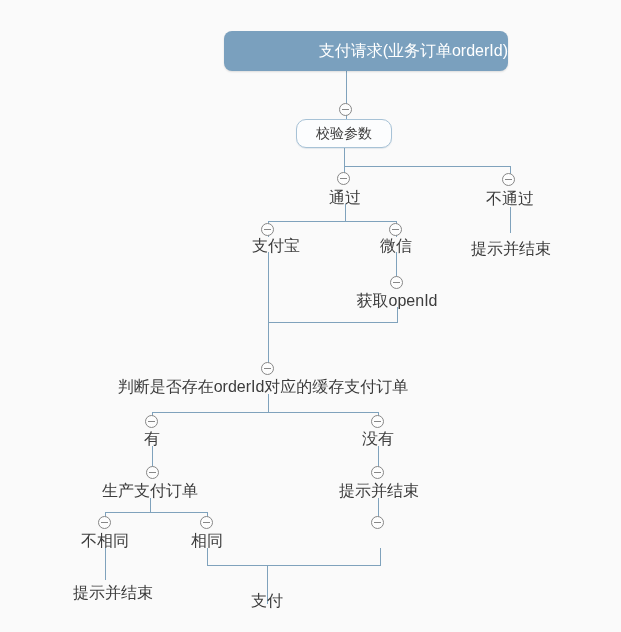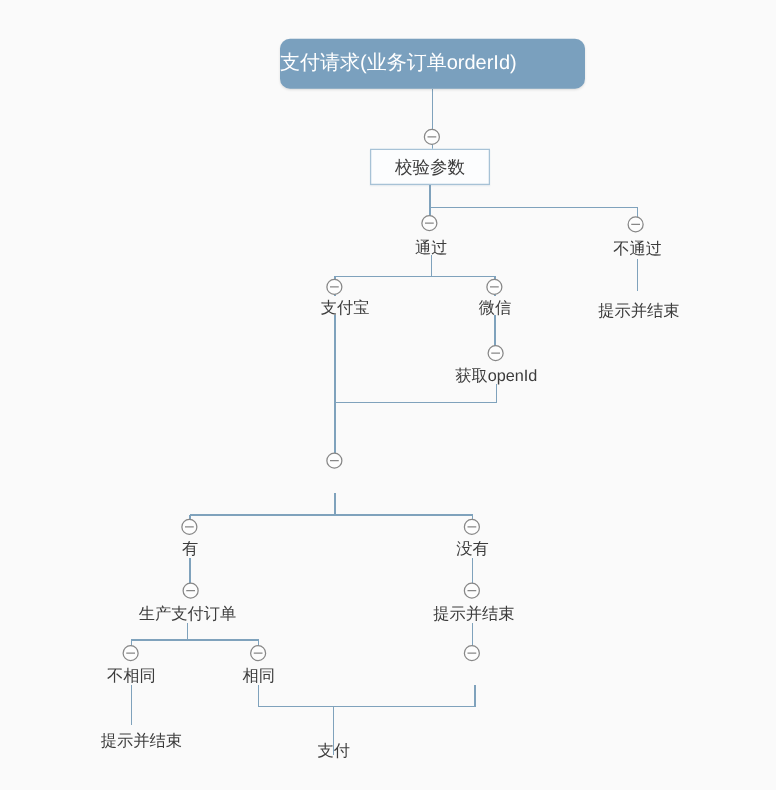--- a/index.html
+++ b/index.html
@@ -27,48 +27,48 @@
   }
   .edges{position:absolute;left:0;top:0;width:621px;height:632px;}
   .edges polyline{
     fill:none;
     stroke:var(--connector);
     stroke-width:1;
   }
   .root-node{
     position:absolute;
     left:224px;top:31px;
-    width:244px;height:40px;
+    width:284px;height:40px;
     background:var(--root-fill);
     border-radius:8px;
     color:var(--root-text);
     font-size:16px;
     line-height:40px;
-    text-align:left;
+    text-align:right;
     white-space:nowrap;
     box-shadow:0 1px 2px rgba(0,0,0,0.12);
   }
   .box-node{
     position:absolute;
     left:296px;top:119px;
     width:96px;height:29px;
     background:var(--box-fill);
     border:1px solid var(--box-border);
-    border-radius:0;
+    border-radius:10px;
     box-sizing:border-box;
     font-size:14px;
     line-height:27px;
     text-align:center;
     white-space:nowrap;
     box-shadow:0 1px 1px rgba(120,150,175,0.18);
   }
   .lbl{
     position:absolute;
     transform:translateX(-50%);
-    font-size:13px;
+    font-size:16px;
     line-height:15px;
     white-space:nowrap;
     color:var(--label-text);
   }
   .ci{
     position:absolute;
     width:13px;height:13px;
     box-sizing:border-box;
     border:1px solid var(--icon-border);
     border-radius:50%;
@@ -132,20 +132,21 @@
   <div class="ci" style="left:261px;top:223px"></div>
   <div class="lbl" style="left:276px;top:238px">支付宝</div>
 
   <div class="ci" style="left:389px;top:223px"></div>
   <div class="lbl" style="left:396px;top:238px">微信</div>
 
   <div class="ci" style="left:390px;top:276px"></div>
   <div class="lbl" style="left:397px;top:293px">获取openId</div>
 
   <div class="ci" style="left:261px;top:362px"></div>
+  <div class="lbl" style="left:263px;top:379px">判断是否存在orderId对应的缓存支付订单</div>
 
   <div class="ci" style="left:145px;top:415px"></div>
   <div class="lbl" style="left:152px;top:431px">有</div>
 
   <div class="ci" style="left:371px;top:415px"></div>
   <div class="lbl" style="left:378px;top:431px">没有</div>
 
   <div class="ci" style="left:146px;top:466px"></div>
   <div class="lbl" style="left:150px;top:483px">生产支付订单</div>
 

